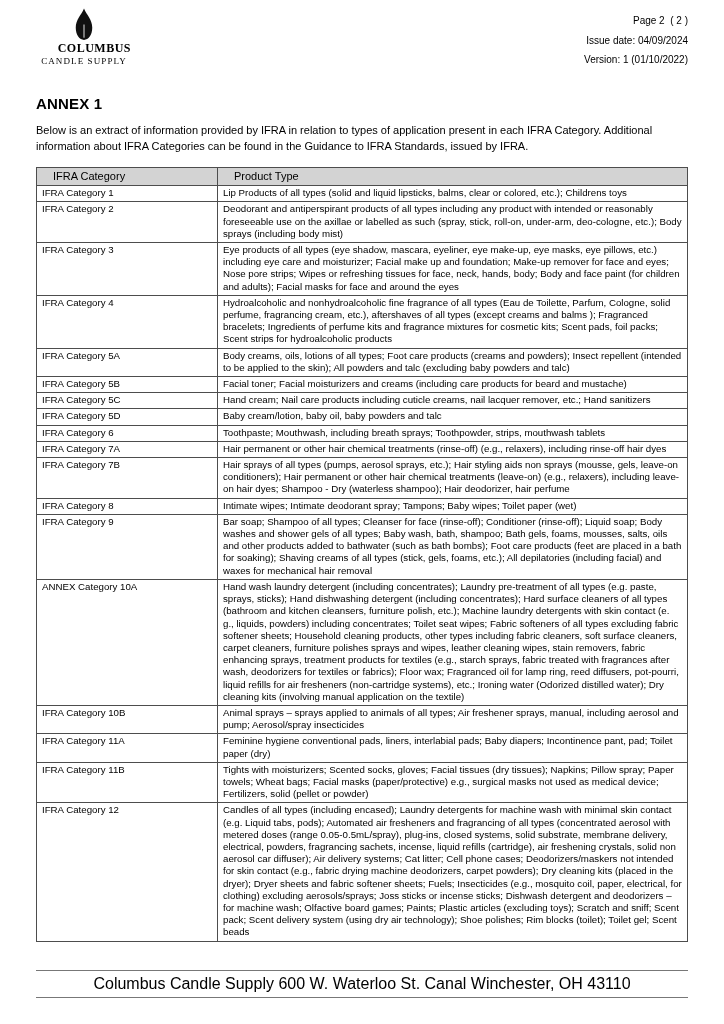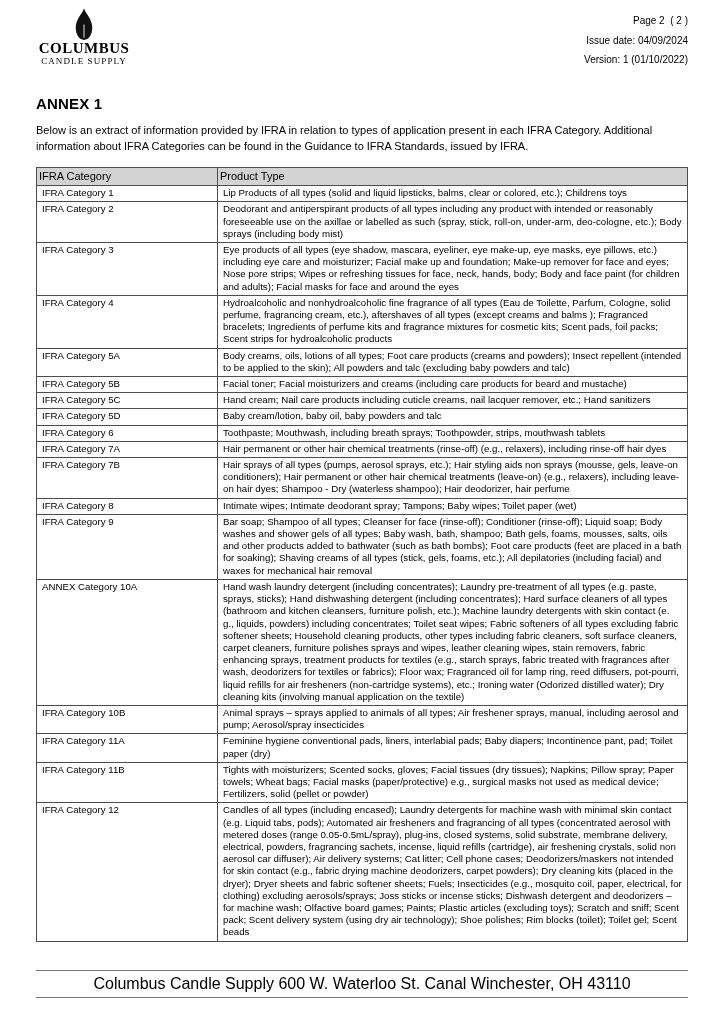--- a/index.html
+++ b/index.html
@@ -12,22 +12,22 @@
     overflow: hidden;
     box-sizing: border-box;
     padding: 8px 36px 0 36px;
   }
   
   .header { display: flex; justify-content: space-between; align-items: flex-start; height: 70px; }
   .logo { width: 94px; text-align: center; margin-left: 1px; }
   .logo-flame { display: block; margin: 0 auto; height: 33px; width: 22px; }
   .logo-name {
     font-family: "Liberation Serif", serif;
-    font-size: 15px; font-weight: 600; letter-spacing: 0.5px;
-    line-height: 15px; white-space: nowrap;
+    font-size: 12px; font-weight: 600; letter-spacing: 0.5px;
+    line-height: 15px; white-space: nowrap; text-align: right;
   }
   .logo-sub {
     font-family: "Liberation Serif", serif;
     font-size: 9px; letter-spacing: 1.1px; line-height: 11px; white-space: nowrap;
   }
   .header-meta { text-align: right; font-weight: normal; font-size: 10px; line-height: 19.5px; padding-top: 3px; }
   .header-meta div { white-space: pre; }
   
   .annex-title { margin-top: 17px; font-weight: bold; font-size: 15px; letter-spacing: 0.2px; }
   .intro { margin-top: 10px; font-size: 11px; line-height: 16px; width: 652px; }
@@ -44,21 +44,21 @@
   table.ifra th, table.ifra td {
     border: 1px solid #4d4d4d;
     vertical-align: top;
     text-align: left;
     padding: 1px 5px 2px 5px;
   }
   table.ifra thead th {
     background: #d3d3d3;
     font-weight: normal;
     font-size: 11px;
-    padding: 2px 5px 3px 2px;
+    padding: 2px 5px 3px 16px;
   }
   
   .footer {
     position: absolute;
     left: 36px; right: 36px; bottom: 26px;
     border-top: 1px solid #777;
     border-bottom: 1px solid #777;
     text-align: center;
     font-size: 16px;
     padding: 4px 0 4px 0;

